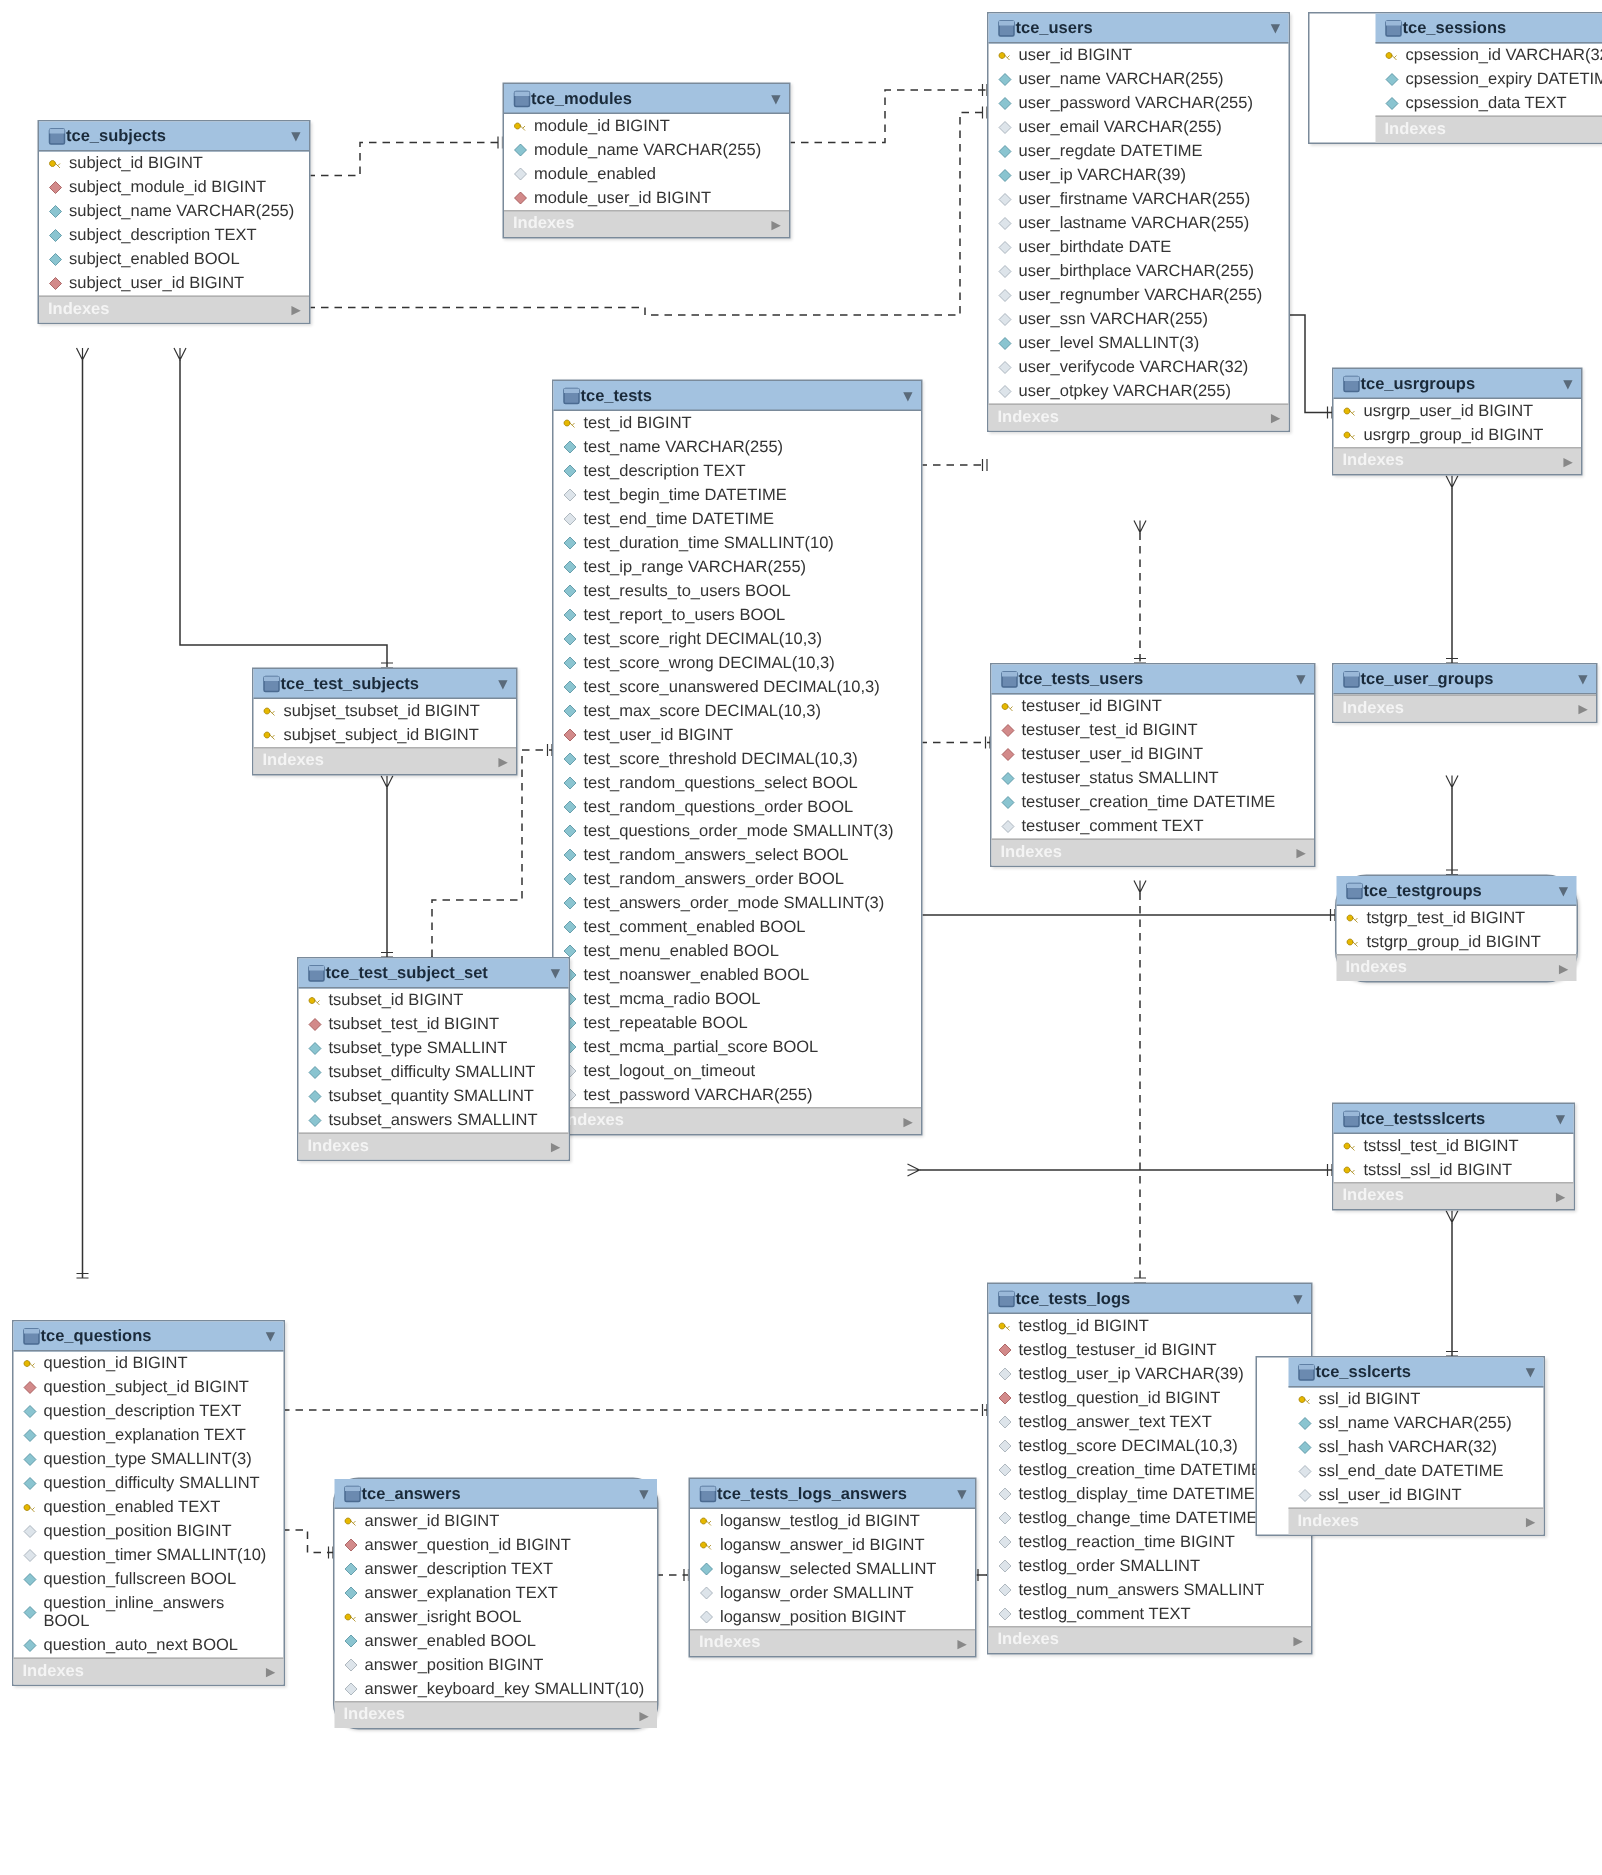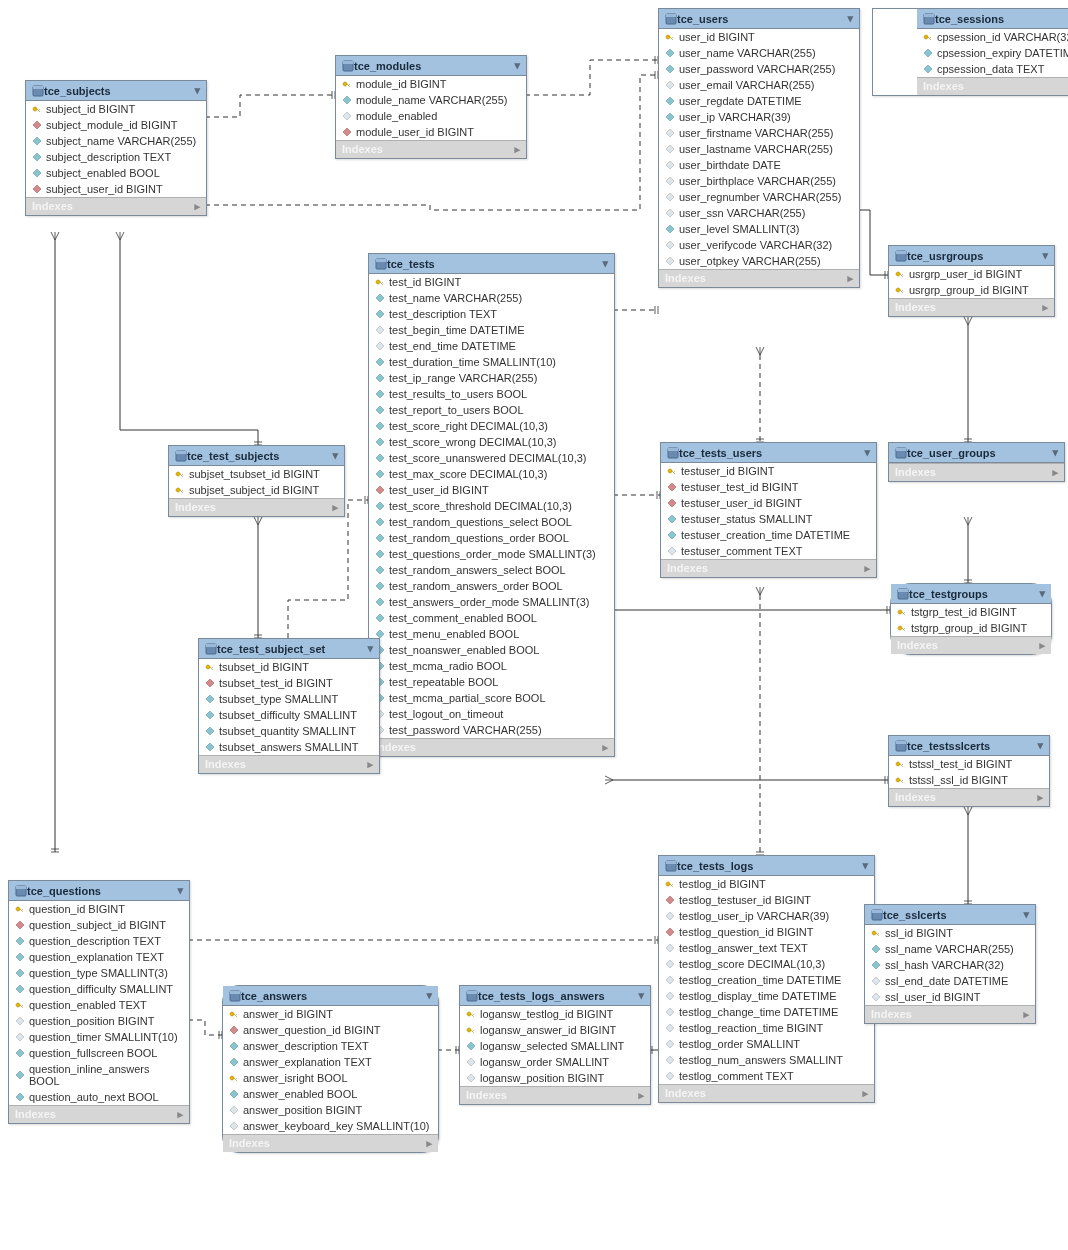--- a/index.html
+++ b/index.html
@@ -1159,21 +1159,21 @@
             </svg>
           </span>
           <span>testlog_comment TEXT</span>
         </div>
       </div>
       <div class="indexes-footer">
         <span>Indexes</span>
         <span class="arrow">▸</span>
       </div>
     </div>
-    <div class="table-box" style="left: 864px; top: 904px; width: 170px;">
+    <div class="table-box" style="left: 837px; top: 904px; width: 170px; padding-left: 21px;">
       <div class="table-header">
         <span class="hdr-icon">
           <svg width="12" height="12" viewBox="0 0 12 12">
             <rect x="1" y="1" width="10" height="10" rx="1" fill="#6b8ab0" stroke="#4a6a90"></rect>
             <rect x="1" y="1" width="10" height="3" fill="#9ab8d8"></rect>
           </svg>
         </span>
         <span>tce_sslcerts</span>
         <span class="collapse">▾</span>
       </div>

